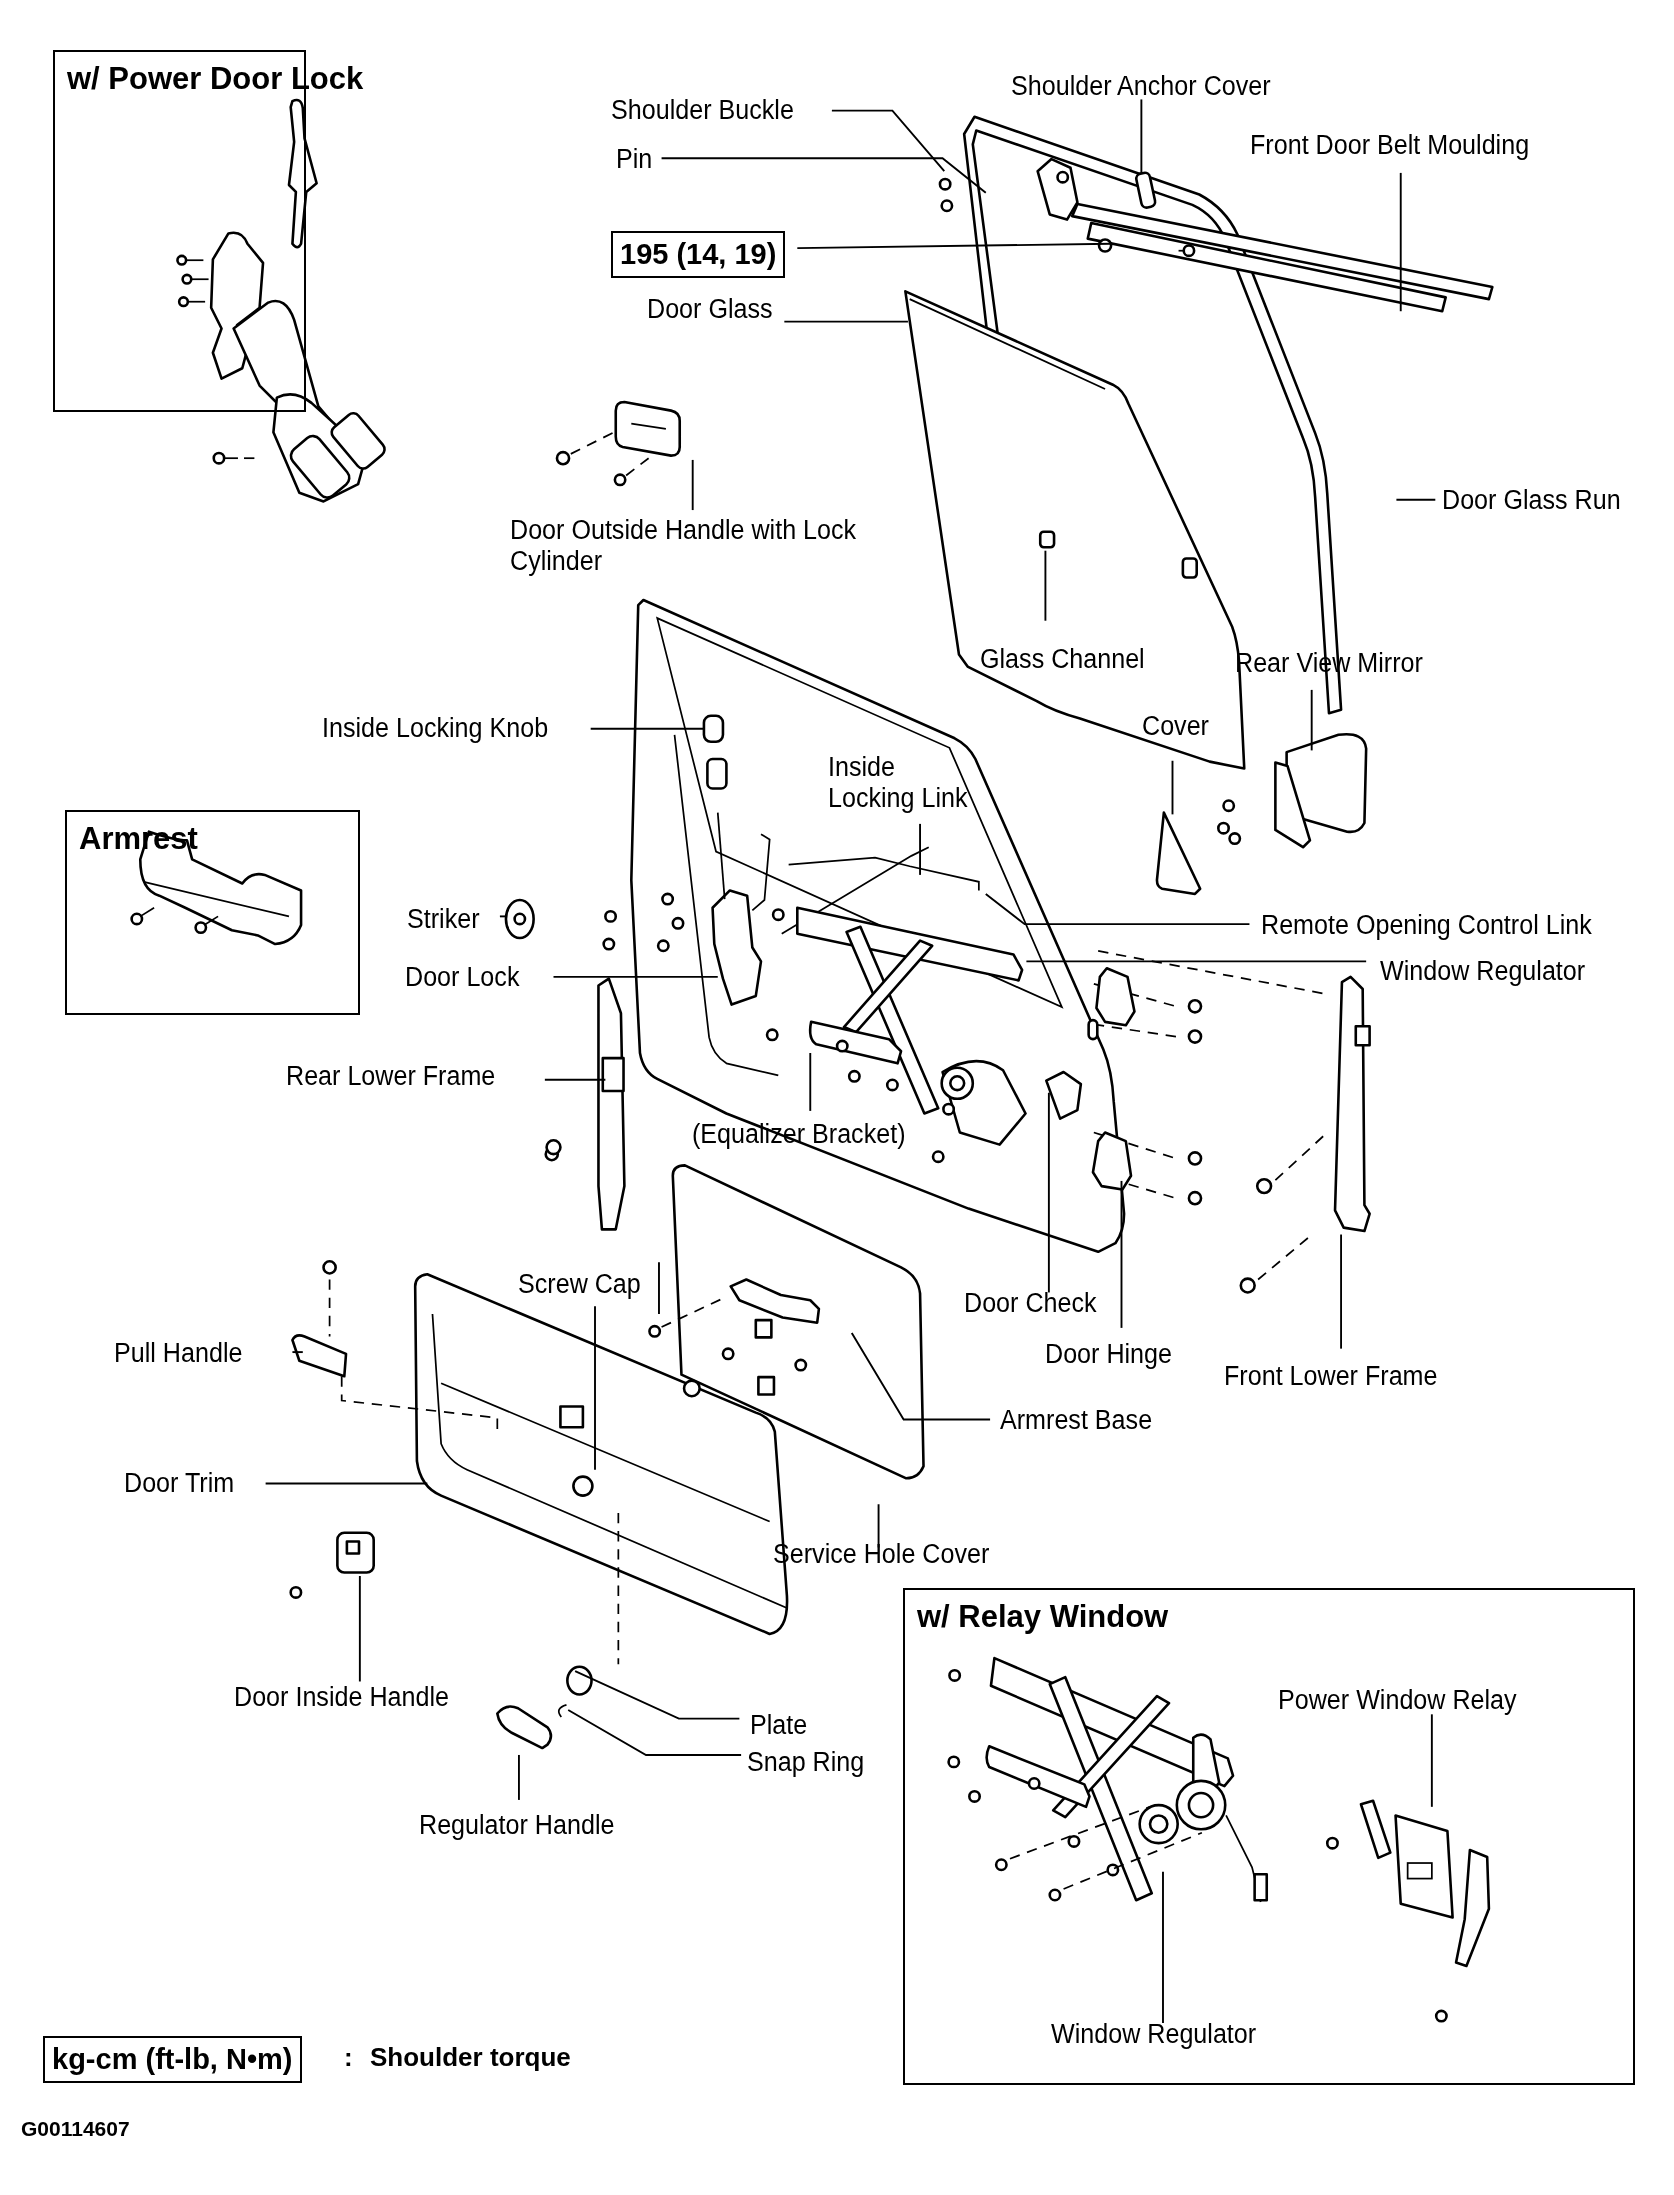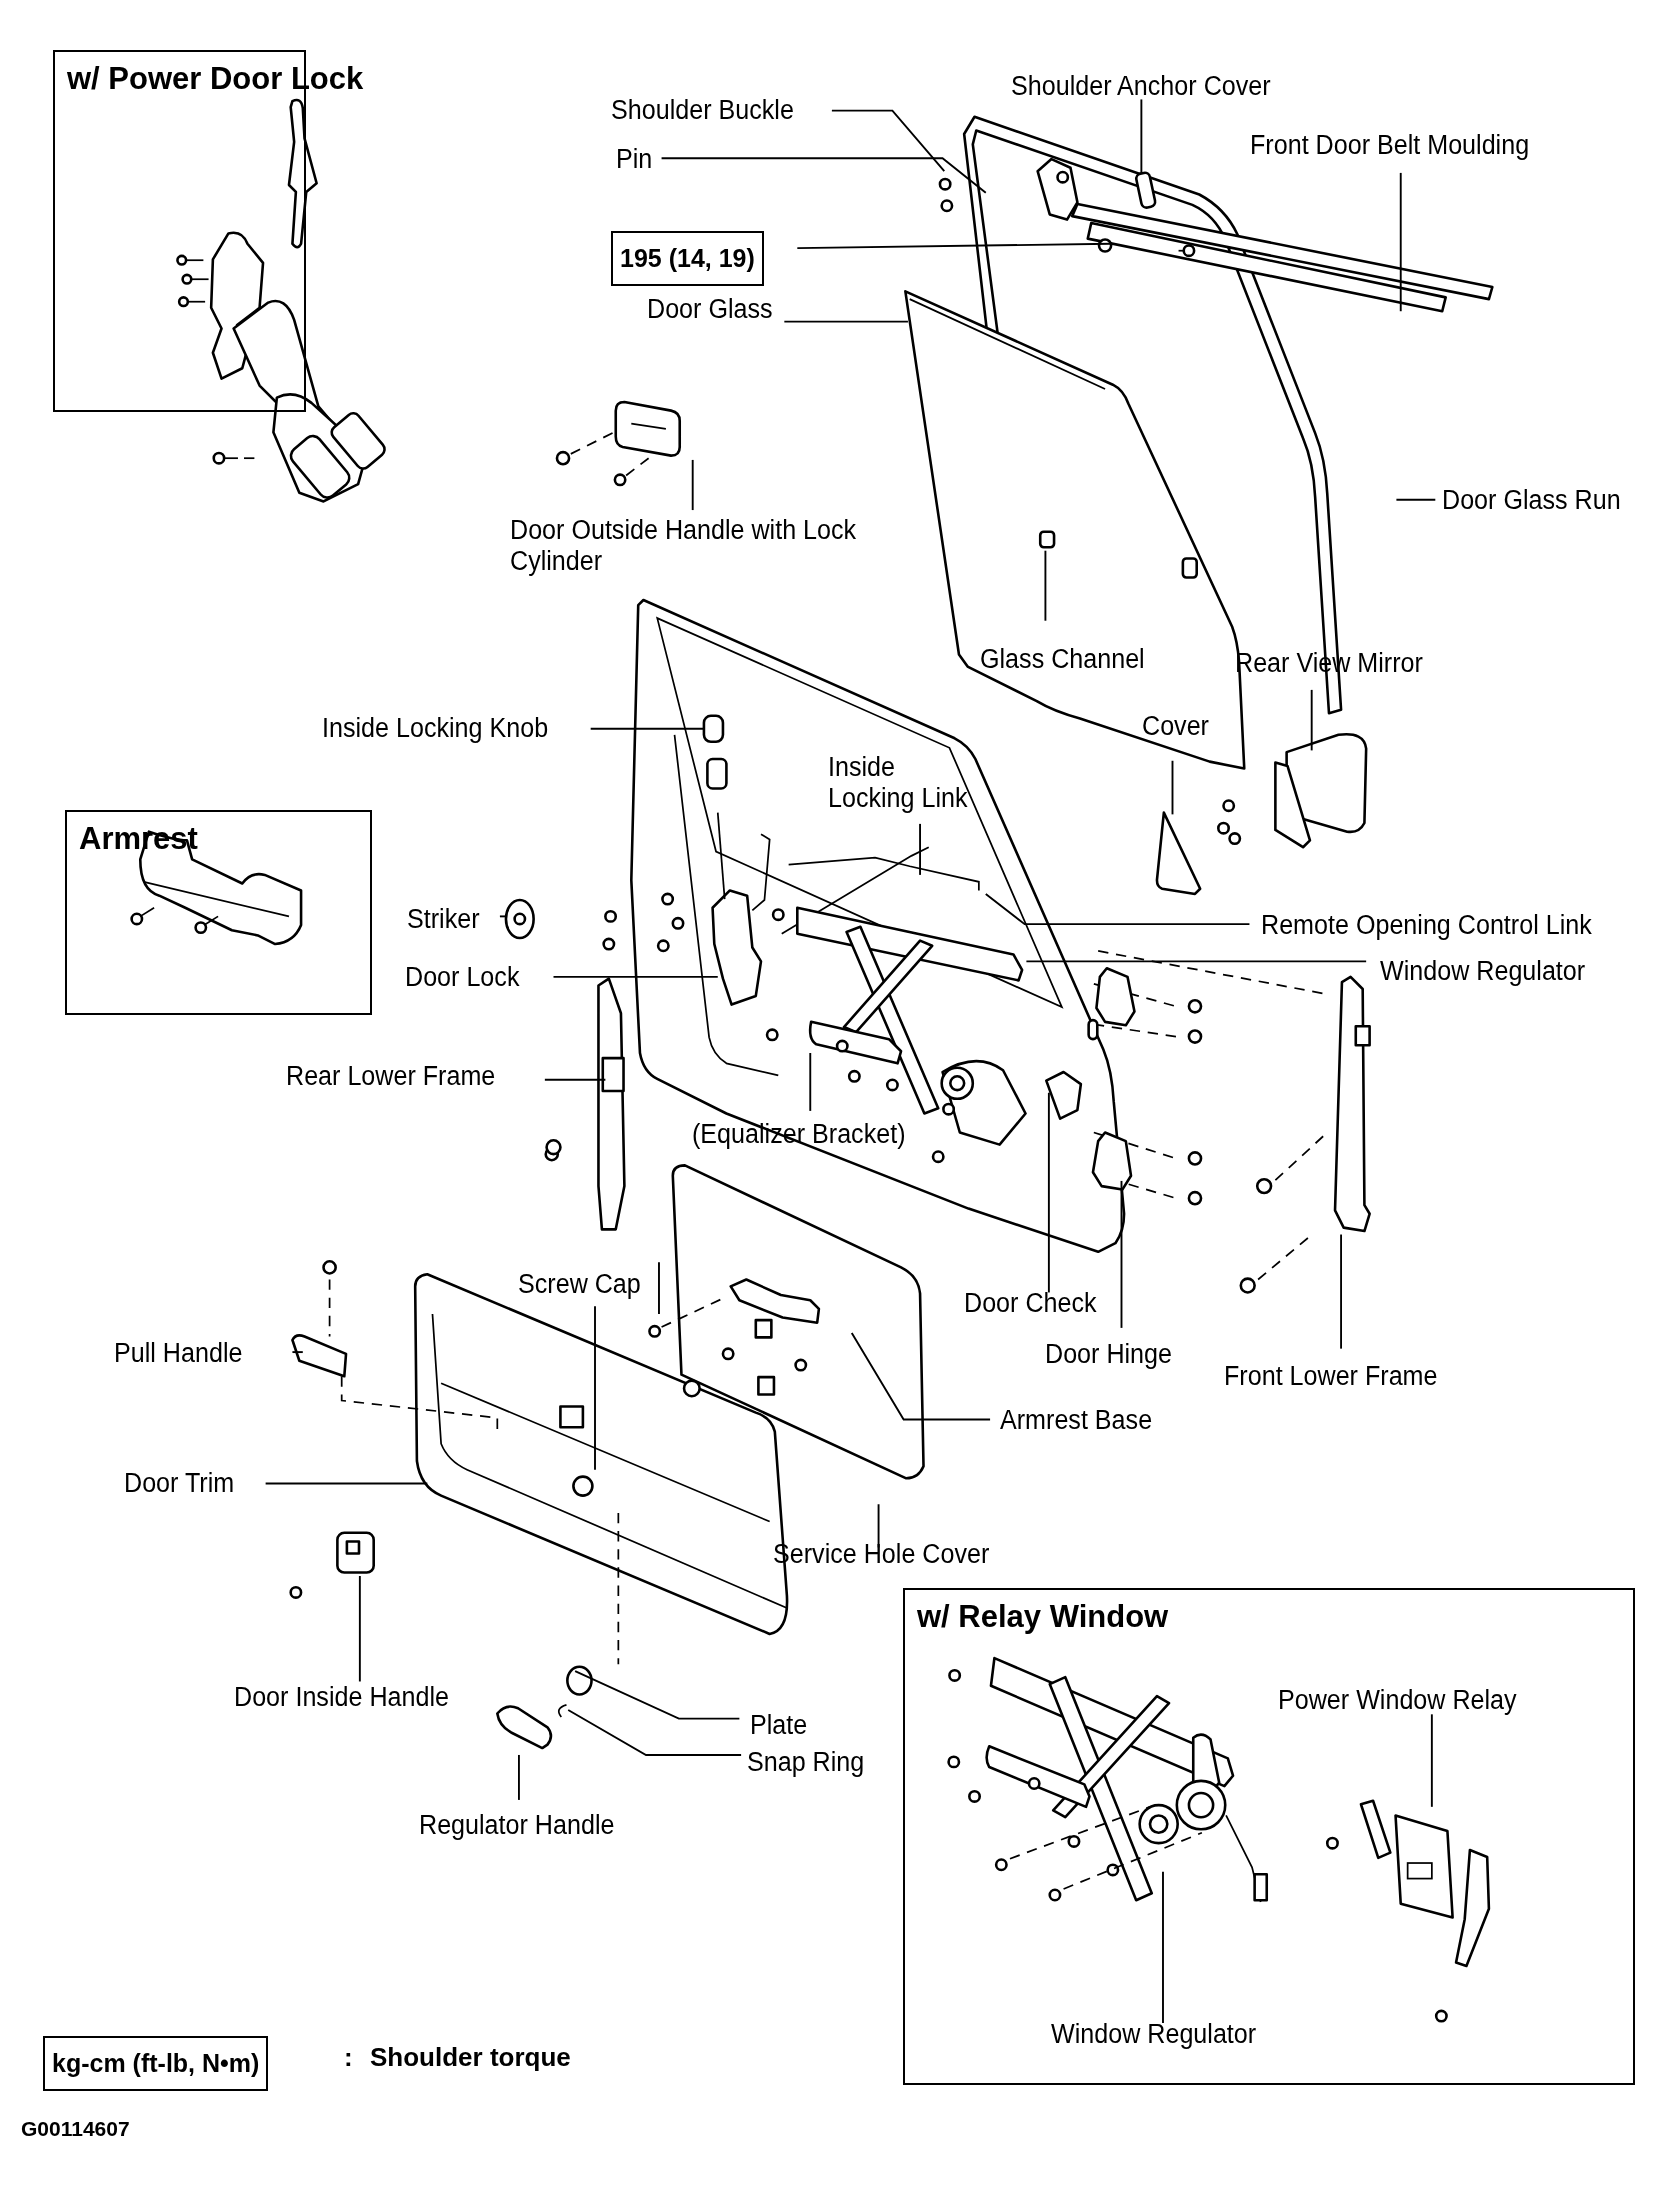--- a/index.html
+++ b/index.html
@@ -5,21 +5,21 @@
   html, body { margin: 0; padding: 0; background: #ffffff; }
   body { width: 1675px; height: 2195px; position: relative; overflow: hidden;
          font-family: "Liberation Sans", "DejaVu Sans", sans-serif; color: #000; }
   #diagram { position: absolute; left: 0; top: 0; width: 1675px; height: 2195px; }
   .lbl { position: absolute; font-size: 27px; white-space: nowrap; line-height: 1.15;
          font-family: "Liberation Sans Narrow", "Liberation Sans", sans-serif;
          transform: scaleX(0.93); transform-origin: left top; }
   .lbl.ml { white-space: pre; }
   .inset { position: absolute; border: 2.2px solid #000; background: transparent; }
   .inset-title { position: absolute; left: 12px; top: 8.6px; font-weight: bold; font-size: 31px; white-space: nowrap; }
-  .torque-box { position: absolute; border: 2.2px solid #000; padding: 11px 7px; font-weight: bold; font-size: 25px; white-space: nowrap; }
+  .torque-box { position: absolute; border: 2.2px solid #000; padding: 5px 7px; font-weight: bold; font-size: 29px; white-space: nowrap; }
   .legend-text { position: absolute; font-weight: bold; font-size: 26px; white-space: nowrap; }
   .figure-id { position: absolute; font-size: 21px; white-space: nowrap; font-weight: bold; }
   svg .part { fill: #fff; stroke: #000; stroke-width: 3; stroke-linejoin: round; stroke-linecap: round; }
   svg .thin { fill: none; stroke: #000; stroke-width: 2; }
   svg .leader { fill: none; stroke: #000; stroke-width: 2.2; }
   svg .dash { fill: none; stroke: #000; stroke-width: 2; stroke-dasharray: 12 9; }
   svg .bolt { fill: #fff; stroke: #000; stroke-width: 3; }
 </style>
 </head>
 <body>
@@ -287,21 +287,21 @@
     <line class="leader" x1="600" y1="2030" x2="600" y2="2082"></line>
     <line class="leader" x1="1656" y1="1983" x2="1656" y2="2090"></line>
     <line class="leader" x1="1345" y1="2165" x2="1345" y2="2340"></line>
   </g>
 </svg>
 
 <div class="inset" style="left:53px;top:50px;width:249px;height:358px;">
   <div class="inset-title">w/ Power Door Lock</div>
 </div>
 
-<div class="inset" style="left:65px;top:810px;width:291px;height:201px;padding-left:12px;">
+<div class="inset" style="left:65px;top:810px;width:291px;height:201px;">
   <div class="inset-title">Armrest</div>
 </div>
 
 <div class="inset" style="left:903px;top:1588px;width:728px;height:493px;">
   <div class="inset-title" style="font-weight:bold">w/ Relay Window</div>
 </div>
 
 <div class="torque-box" style="left:611px;top:231px;">195 (14, 19)</div>
 
 <div class="lbl" style="left:611px;top:95px;">Shoulder Buckle</div>

